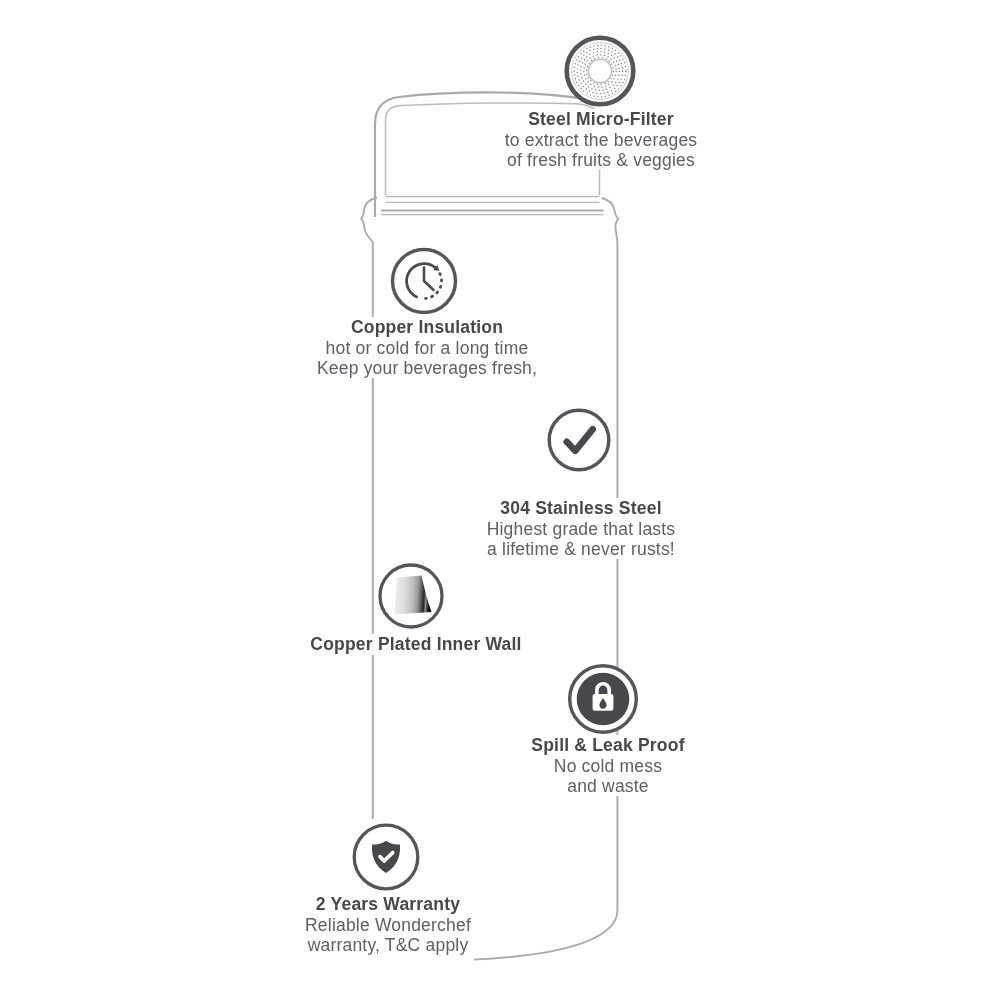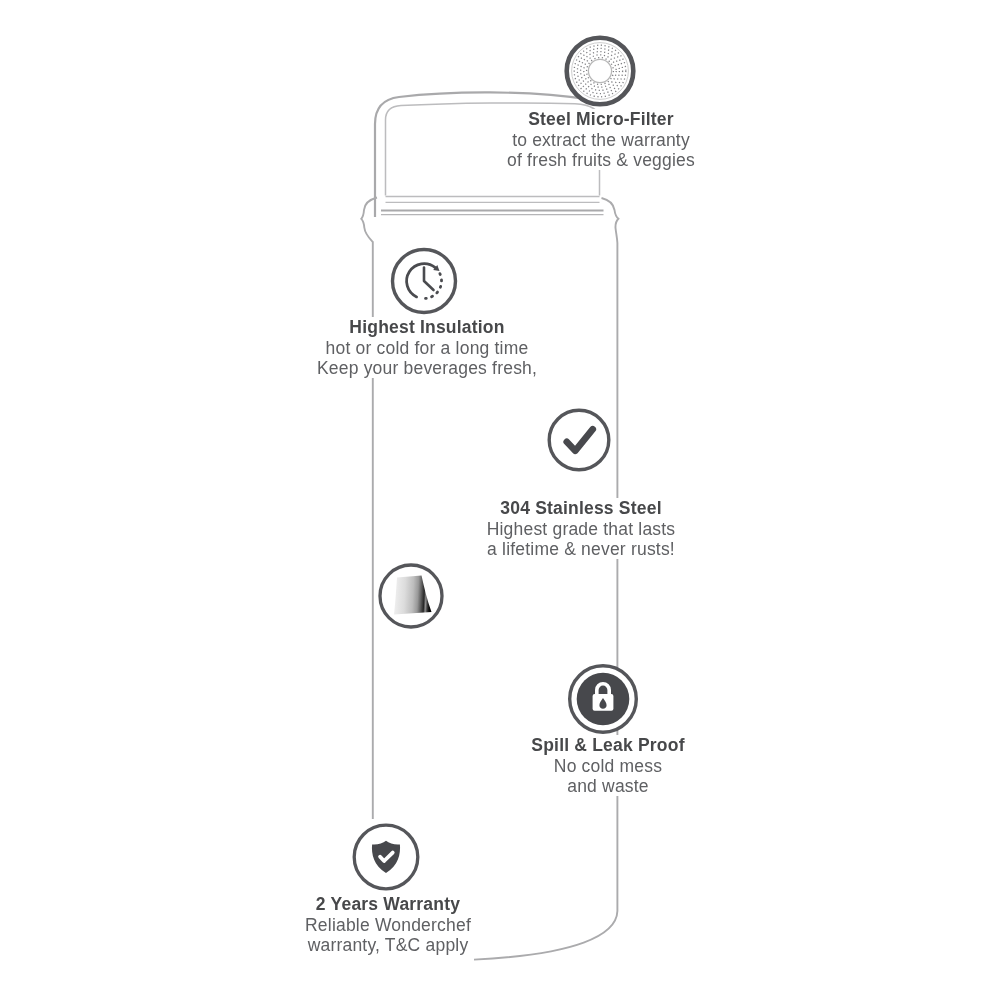--- a/index.html
+++ b/index.html
@@ -47,35 +47,35 @@
         <circle r="25.8"></circle>
           <circle r="22.6"></circle>
           <circle r="19.4"></circle>
           <circle r="16.2"></circle>
           <circle r="13.4"></circle>
       </g>
       <circle r="11.6" fill="#ffffff" stroke="#b8b8b8" stroke-width="1.3"></circle>
     </svg>
     <div class="txt" style="left:601px;top:109px">
       <div class="title">Steel Micro-Filter</div>
-      <div class="line">to extract the warranty</div>
+      <div class="line">to extract the beverages</div>
       <div class="line">of fresh fruits &amp; veggies</div>
     </div>
   </div>
 
   <div class="feature">
     <svg class="icon" style="left:389px;top:246px" width="70" height="70" viewBox="-35 -35 70 70">
       <circle r="31.5" fill="#ffffff" stroke="#55565a" stroke-width="3.4"></circle>
       <path d="M 0 -13.5 L 0 0 L 9.5 9" stroke="#4a4b4f" stroke-width="2.6" fill="none" stroke-linecap="round" stroke-linejoin="round"></path>
       <path d="M -7.4 15.9 A 17.5 17.5 0 1 1 11.25 -13.4" stroke="#4a4b4f" stroke-width="2.8" fill="none" stroke-linecap="round"></path>
       <polygon points="15.5,-9.9 9.2,-10.9 13.3,-15.9" fill="#4a4b4f"></polygon>
       <path d="M 15.9 -7.4 A 17.5 17.5 0 0 1 1.5 17.4" stroke="#4a4b4f" stroke-width="2.8" fill="none" stroke-linecap="round" stroke-dasharray="1 5.5"></path>
     </svg>
     <div class="txt" style="left:427px;top:317px">
-      <div class="title">Highest Insulation</div>
+      <div class="title">Copper Insulation</div>
       <div class="line">hot or cold for a long time</div>
       <div class="line">Keep your beverages fresh,</div>
     </div>
   </div>
 
   <div class="feature">
     <svg class="icon" style="left:546px;top:407px" width="66" height="66" viewBox="-33 -33 66 66">
       <circle r="29.8" fill="#ffffff" stroke="#55565a" stroke-width="3.4"></circle>
       <path d="M -12.3 1.8 L -3.8 10.8 L 13.8 -10.8" stroke="#48494d" stroke-width="6.6" fill="none" stroke-linecap="round" stroke-linejoin="round"></path>
     </svg>
@@ -99,20 +99,21 @@
           <stop offset="0.85" stop-color="#8f8f8f"></stop>
           <stop offset="0.9" stop-color="#3a3a3a"></stop>
           <stop offset="0.95" stop-color="#0d0d0d"></stop>
           <stop offset="1" stop-color="#000000"></stop>
         </linearGradient>
       </defs>
       <circle r="31" fill="#ffffff" stroke="#55565a" stroke-width="3.3"></circle>
       <path d="M -14 -18.5 L 10.5 -20.5 C 13 -9 16 3.5 20.5 16 L -17 18.5 C -15.6 6 -14.8 -6 -14 -18.5 Z" fill="url(#wallGrad)"></path>
     </svg>
     <div class="txt" style="left:416px;top:634px">
+      <div class="title">Copper Plated Inner Wall</div>
     </div>
   </div>
 
   <div class="feature">
     <svg class="icon" style="left:566px;top:662px" width="74" height="74" viewBox="-37 -37 74 74">
       <circle r="33.3" fill="#ffffff" stroke="#55565a" stroke-width="3.4"></circle>
       <circle r="26.3" fill="#47484c"></circle>
       <path d="M -6.2 -4.5 L -6.2 -9 A 6.2 6.2 0 0 1 6.2 -9 L 6.2 -4.5" stroke="#ffffff" stroke-width="3.6" fill="none"></path>
       <rect x="-10.4" y="-5" width="20.8" height="16.8" rx="2" fill="#ffffff"></rect>
       <path d="M 0 -1 C 1.9 1.9 3.6 3.9 3.6 6.2 C 3.6 8.2 2 9.8 0 9.8 C -2 9.8 -3.6 8.2 -3.6 6.2 C -3.6 3.9 -1.9 1.9 0 -1 Z" fill="#47484c"></path>

